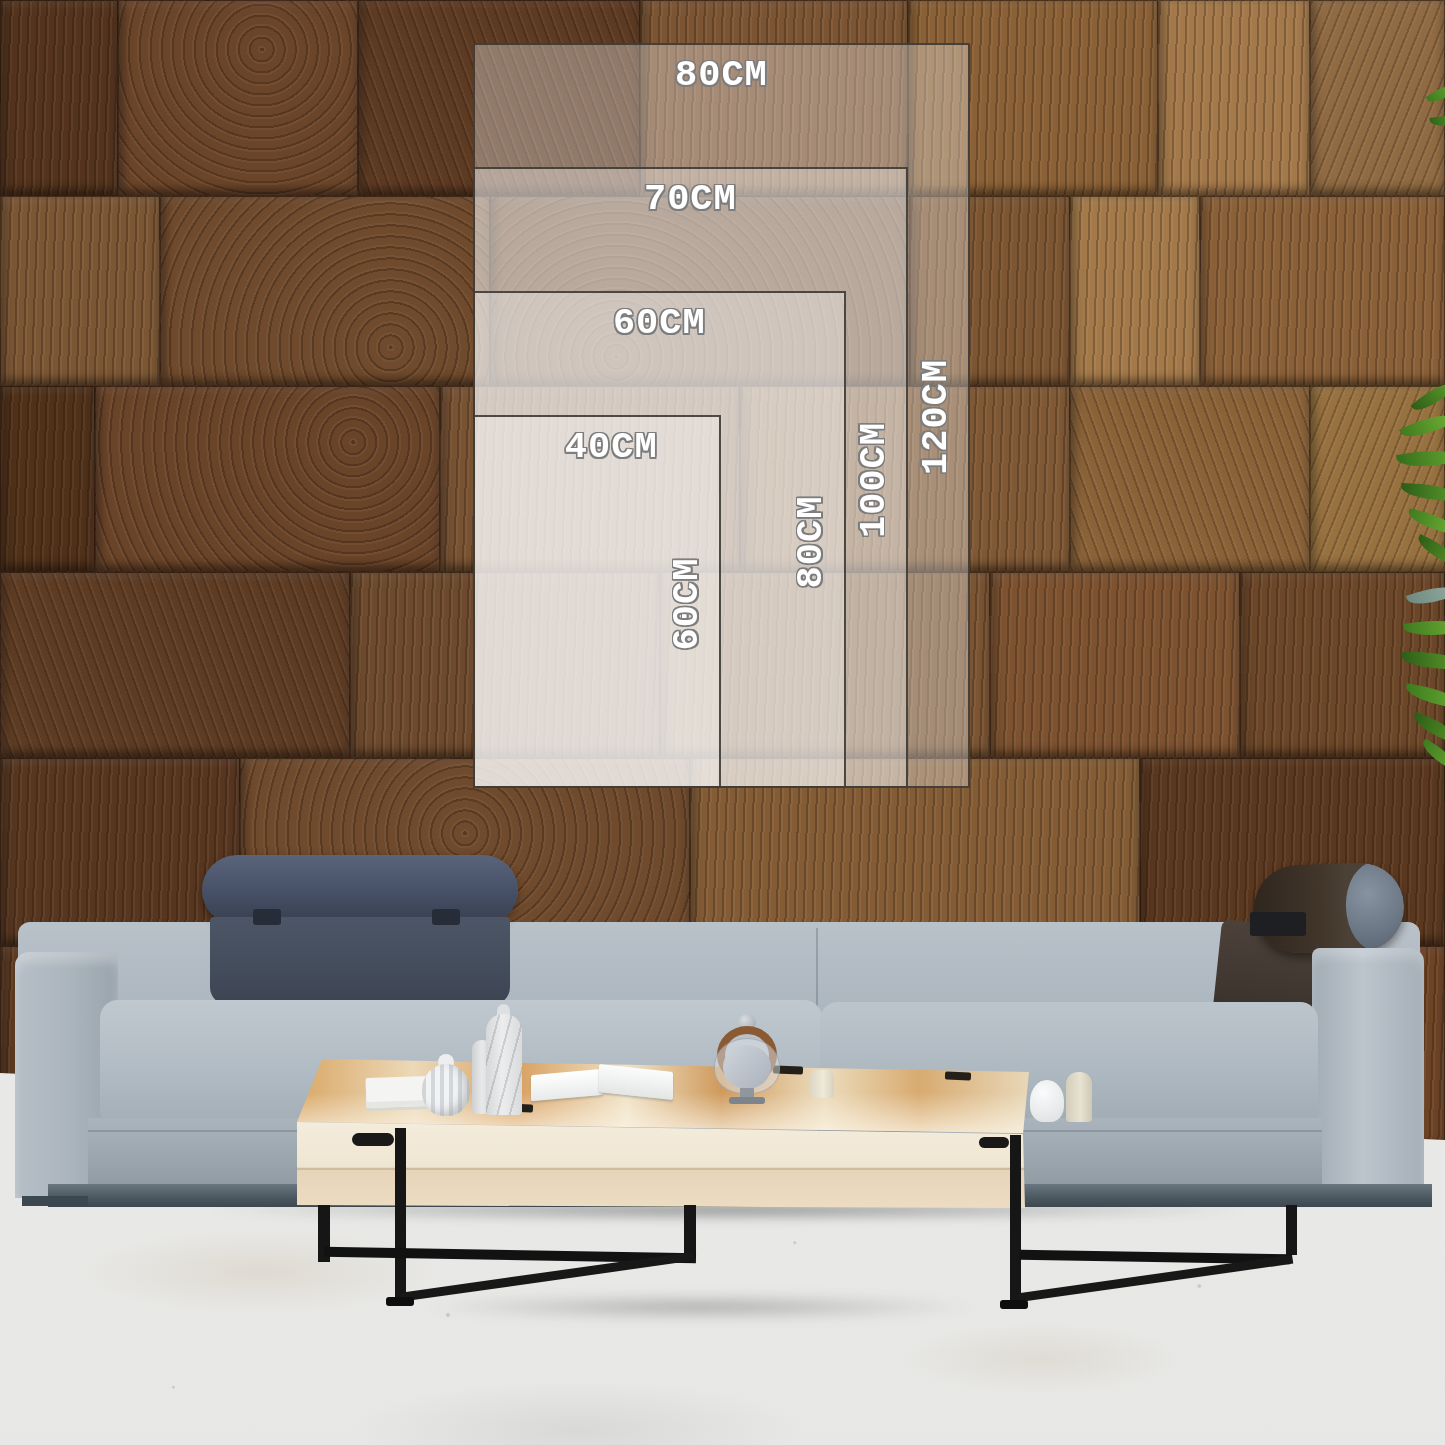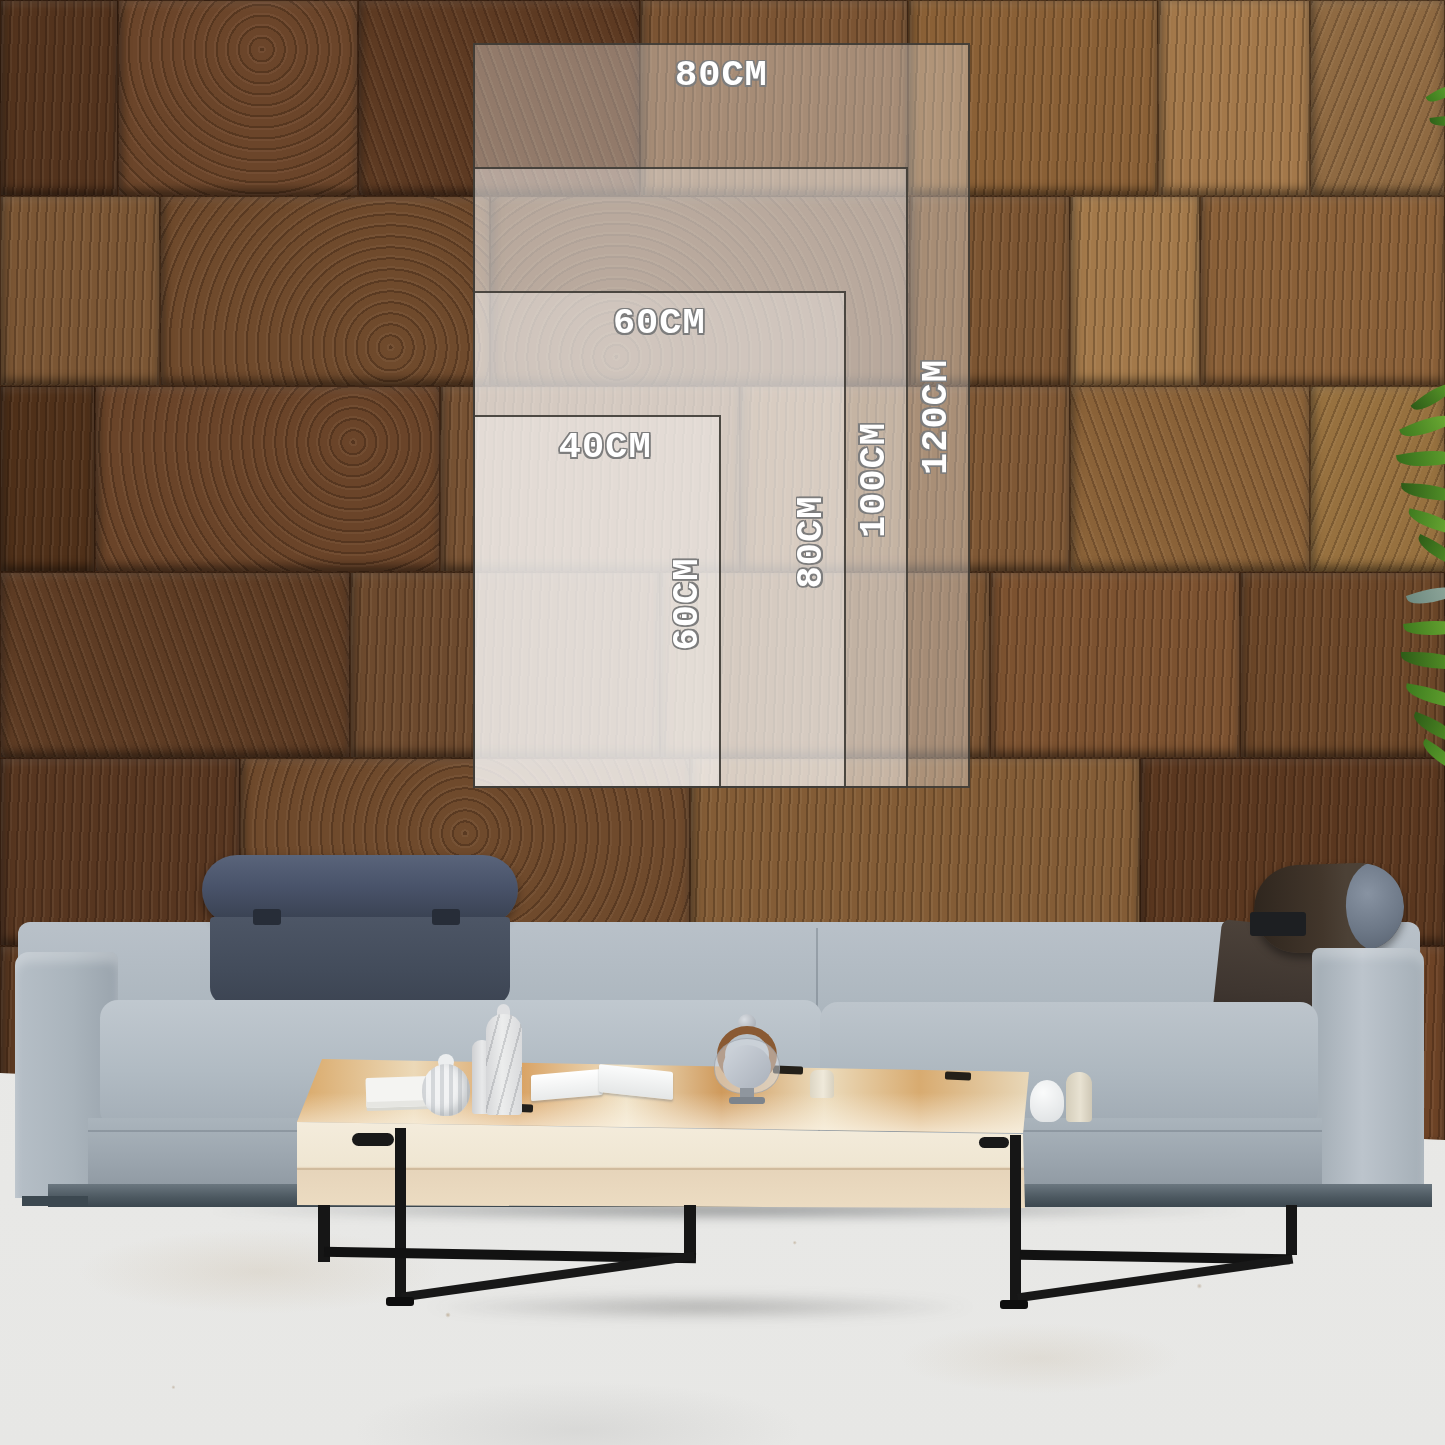--- a/index.html
+++ b/index.html
@@ -100,28 +100,29 @@
         <div class="wblock gv" style="left: 1200px; width: 245px; background-color: rgb(109, 67, 38);"></div>
       </div>
     </div>
   <div id="floor"></div>
   <div id="size-guide">
       <div class="size-rect" style="left: 473px; top: 42.8px; width: 496.8px; height: 745.2px;">
         <div class="size-label" style="left: 0px; top: 8px; width: 492.8px; height: 44px;">80CM</div>
         <div class="size-label" style="left: 88.2px; top: 350.6px; width: 745.2px; height: 44px; transform: rotate(-90deg);">120CM</div>
       </div>
       <div class="size-rect" style="left: 473px; top: 167px; width: 434.7px; height: 621px;">
+        <div class="size-label" style="left: 0px; top: 8px; width: 430.7px; height: 44px;">70CM</div>
         <div class="size-label" style="left: 88.2px; top: 288.5px; width: 621px; height: 44px; transform: rotate(-90deg);">100CM</div>
       </div>
       <div class="size-rect" style="left: 473px; top: 291.2px; width: 372.6px; height: 496.8px;">
         <div class="size-label" style="left: 0px; top: 8px; width: 368.6px; height: 44px;">60CM</div>
         <div class="size-label" style="left: 88.2px; top: 226.4px; width: 496.8px; height: 44px; transform: rotate(-90deg);">80CM</div>
       </div>
       <div class="size-rect" style="left: 473px; top: 415.4px; width: 248.4px; height: 372.6px;">
-        <div class="size-label" style="left: 8px; top: 8px; width: 244.4px; height: 44px;">40CM</div>
+        <div class="size-label" style="left: 14px; top: 8px; width: 244.4px; height: 44px;">40CM</div>
         <div class="size-label" style="left: 26.1px; top: 164.3px; width: 372.6px; height: 44px; transform: rotate(-90deg);">60CM</div>
       </div>
     </div>
   <div id="sofa">
       <div style="left: 25px; top: 1198px; width: 1408px; height: 30px; background: radial-gradient(50% 50% at 50% 40%, rgba(40, 45, 50, 0.45), rgba(40, 45, 50, 0) 75%); filter: blur(5px);"></div>
       <div class="fabric" style="left: 18px; top: 922px; width: 1402px; height: 150px; border-radius: 12px 12px 0px 0px; background: linear-gradient(rgb(185, 193, 201) 0%, rgb(173, 183, 191) 55%, rgb(162, 172, 181) 100%);"></div>
       <div style="left: 816px; top: 928px; width: 2px; height: 108px; background: rgba(70, 80, 90, 0.28);"></div>
       <div style="left: 202px; top: 855px; width: 316px; height: 150px;">
         <div class="quilt" style="left: 0px; top: 0px; width: 316px; height: 70px; border-radius: 35px; background: linear-gradient(rgb(89, 100, 122) 0%, rgb(73, 83, 106) 45%, rgb(55, 63, 78) 100%); box-shadow: rgba(0, 0, 0, 0.35) 0px 4px 8px;"></div>
         <div class="quilt" style="left: 8px; top: 62px; width: 300px; height: 88px; border-radius: 4px 4px 18px 18px; background: linear-gradient(rgb(77, 86, 102) 0%, rgb(67, 76, 91) 60%, rgb(60, 68, 82) 100%);"></div>

